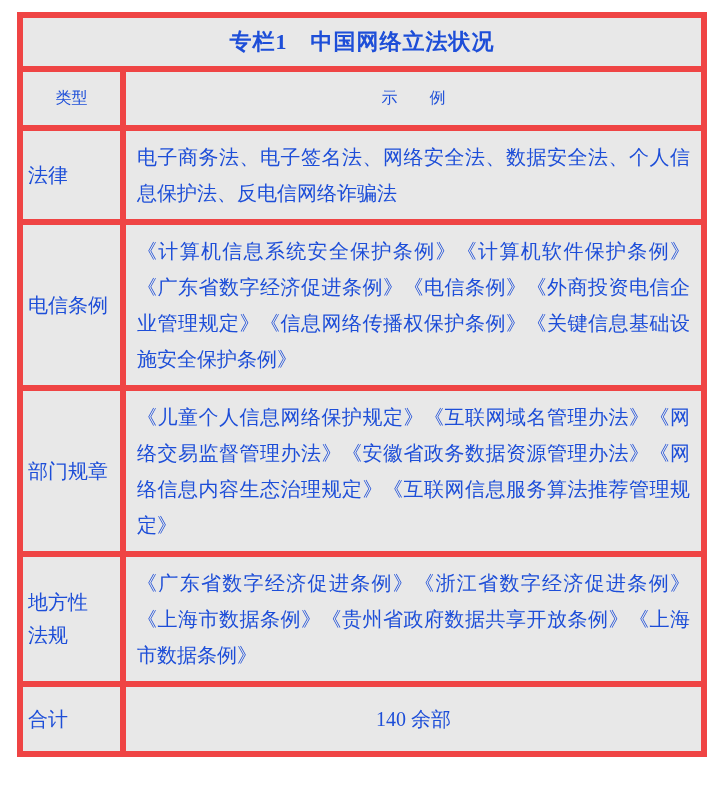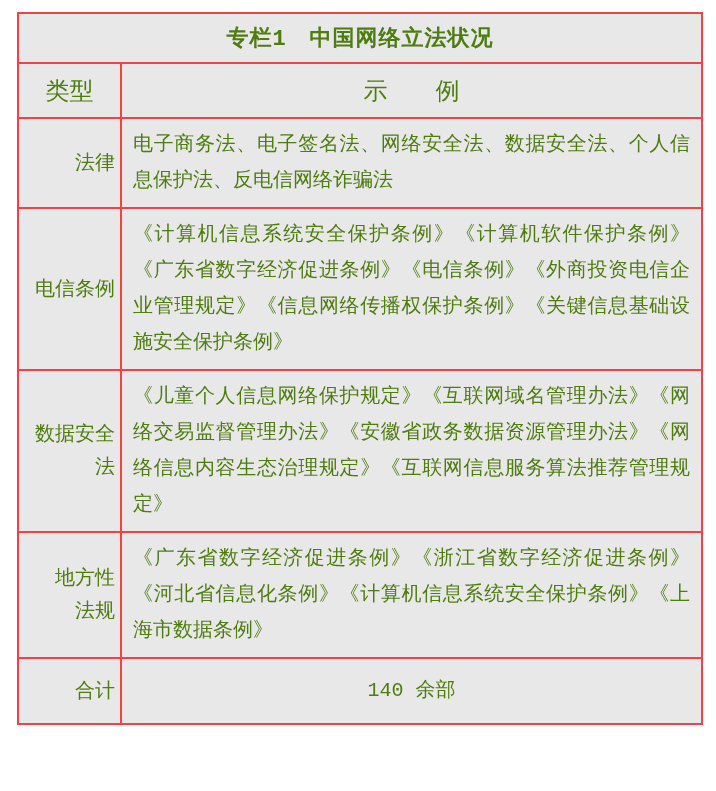--- a/index.html
+++ b/index.html
@@ -15,46 +15,46 @@
     padding: 12px 15px 18px 17px;
   }
   table.box-table {
     border-collapse: collapse;
     width: 684px;
     table-layout: fixed;
     border: 2px solid #000000;
   }
   table.box-table th,
   table.box-table td {
-    border: 2px solid #ef4444;
+    border: 6px solid #ef4444;
     background: #e8e8e8;
-    color: #4d7c0f;
-    font-family: Liberation Mono, monospace;
+    color: #1d4ed8;
+    font-family: Liberation Serif, serif;
     vertical-align: middle;
   }
   th.title-bar {
     background: #7f7f7f;
     color: #ffffff;
     font-family: "DejaVu Sans", "Liberation Sans", sans-serif;
     font-weight: bold;
     font-size: 22px;
     height: 46px;
     text-align: center;
     letter-spacing: 1px;
   }
   tr.col-header th {
-    font-size: 24px;
+    font-size: 16px;
     font-weight: normal;
     height: 51px;
     text-align: center;
   }
   col.c-type  { width: 103px; }
   col.c-example { width: 581px; }
   td.type-cell {
-    text-align: right;
+    text-align: left;
     font-size: 20px;
     line-height: 33px;
     padding: 8px 5px;
     white-space: pre-line;
   }
   td.example-cell {
     font-size: 20px;
     line-height: 36px;
     padding: 8px 11px;
     text-align: justify;
@@ -87,27 +87,27 @@
     <tbody>
       <tr>
         <td class="type-cell">法律</td>
         <td class="example-cell">电子商务法、电子签名法、网络安全法、数据安全法、个人信息保护法、反电信网络诈骗法</td>
       </tr>
       <tr>
         <td class="type-cell">电信条例</td>
         <td class="example-cell">《计算机信息系统安全保护条例》《计算机软件保护条例》《广东省数字经济促进条例》《电信条例》《外商投资电信企业管理规定》《信息网络传播权保护条例》《关键信息基础设施安全保护条例》</td>
       </tr>
       <tr>
-        <td class="type-cell">数据安全法</td>
+        <td class="type-cell">部门规章</td>
         <td class="example-cell">《儿童个人信息网络保护规定》《互联网域名管理办法》《网络交易监督管理办法》《安徽省政务数据资源管理办法》《网络信息内容生态治理规定》《互联网信息服务算法推荐管理规定》</td>
       </tr>
       <tr>
         <td class="type-cell">地方性
 法规</td>
-        <td class="example-cell">《广东省数字经济促进条例》《浙江省数字经济促进条例》《河北省信息化条例》《计算机信息系统安全保护条例》《上海市数据条例》</td>
+        <td class="example-cell">《广东省数字经济促进条例》《浙江省数字经济促进条例》《上海市数据条例》《贵州省政府数据共享开放条例》《上海市数据条例》</td>
       </tr>
       <tr class="total-row">
         <td class="type-cell">合计</td>
         <td class="example-cell">140 余部</td>
       </tr>
     </tbody>
   </table>
 </div>
 
 </body></html>

